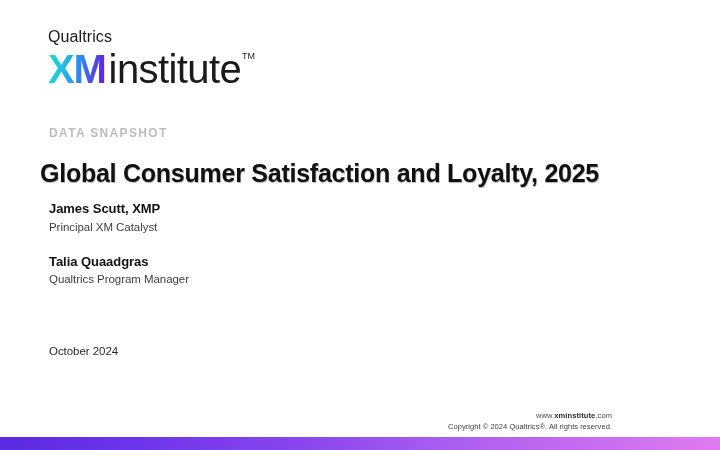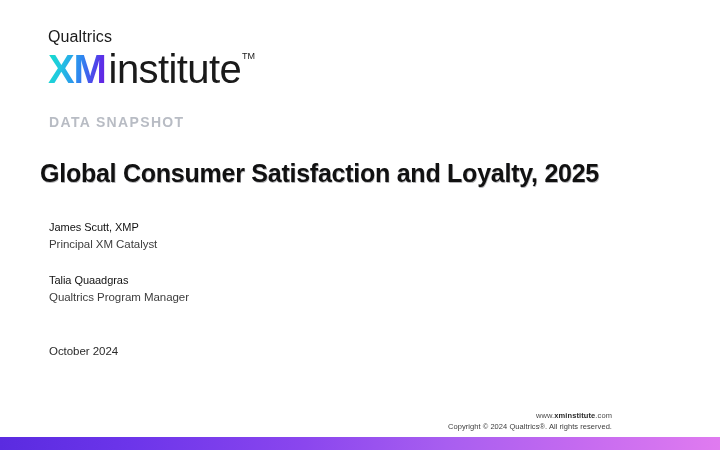--- a/index.html
+++ b/index.html
@@ -73,23 +73,23 @@
     color: #1a1a1a;
     margin-top: 4px;
     margin-left: 1px;
     line-height: 1;
   }
 
   
   .eyebrow {
     position: absolute;
     left: 49px;
-    top: 114px;
-    font-family: "Liberation Sans", sans-serif;
-    font-size: 14px;
+    top: 126px;
+    font-family: "Liberation Sans", sans-serif;
+    font-size: 12px;
     font-weight: 700;
     letter-spacing: 1.35px;
     color: #b8bcc4;
     text-transform: uppercase;
     white-space: nowrap;
   }
 
   
   .title {
     position: absolute;
@@ -110,26 +110,25 @@
     left: 49px;
     top: 200px;
   }
   .author {
     margin-bottom: 17px;
   }
   .author:last-child { margin-bottom: 0; }
   .author-name {
     display: block;
     font-family: "Liberation Sans", sans-serif;
-    font-size: 11px;
-    font-weight: 400;
+    font-size: 13px;
+    font-weight: 700;
     color: #111111;
     line-height: 1.45;
     letter-spacing: -0.05px;
-    margin-top: 20px;
   }
   .author-role {
     display: block;
     font-family: "Liberation Sans", sans-serif;
     font-size: 11.5px;
     font-weight: 400;
     color: #3d3d3d;
     line-height: 1.45;
     letter-spacing: -0.05px;
   }

